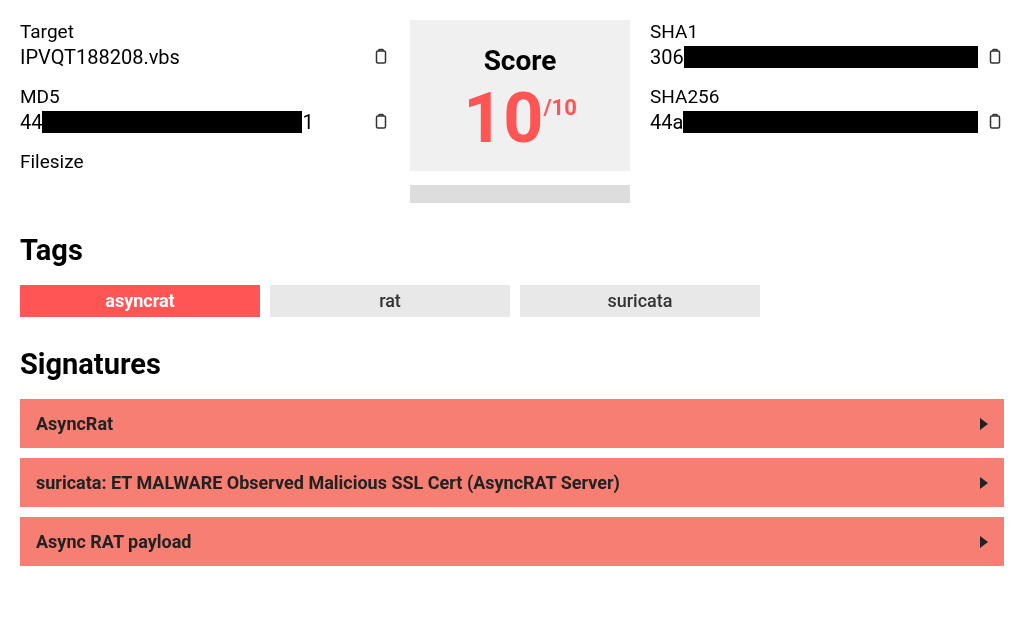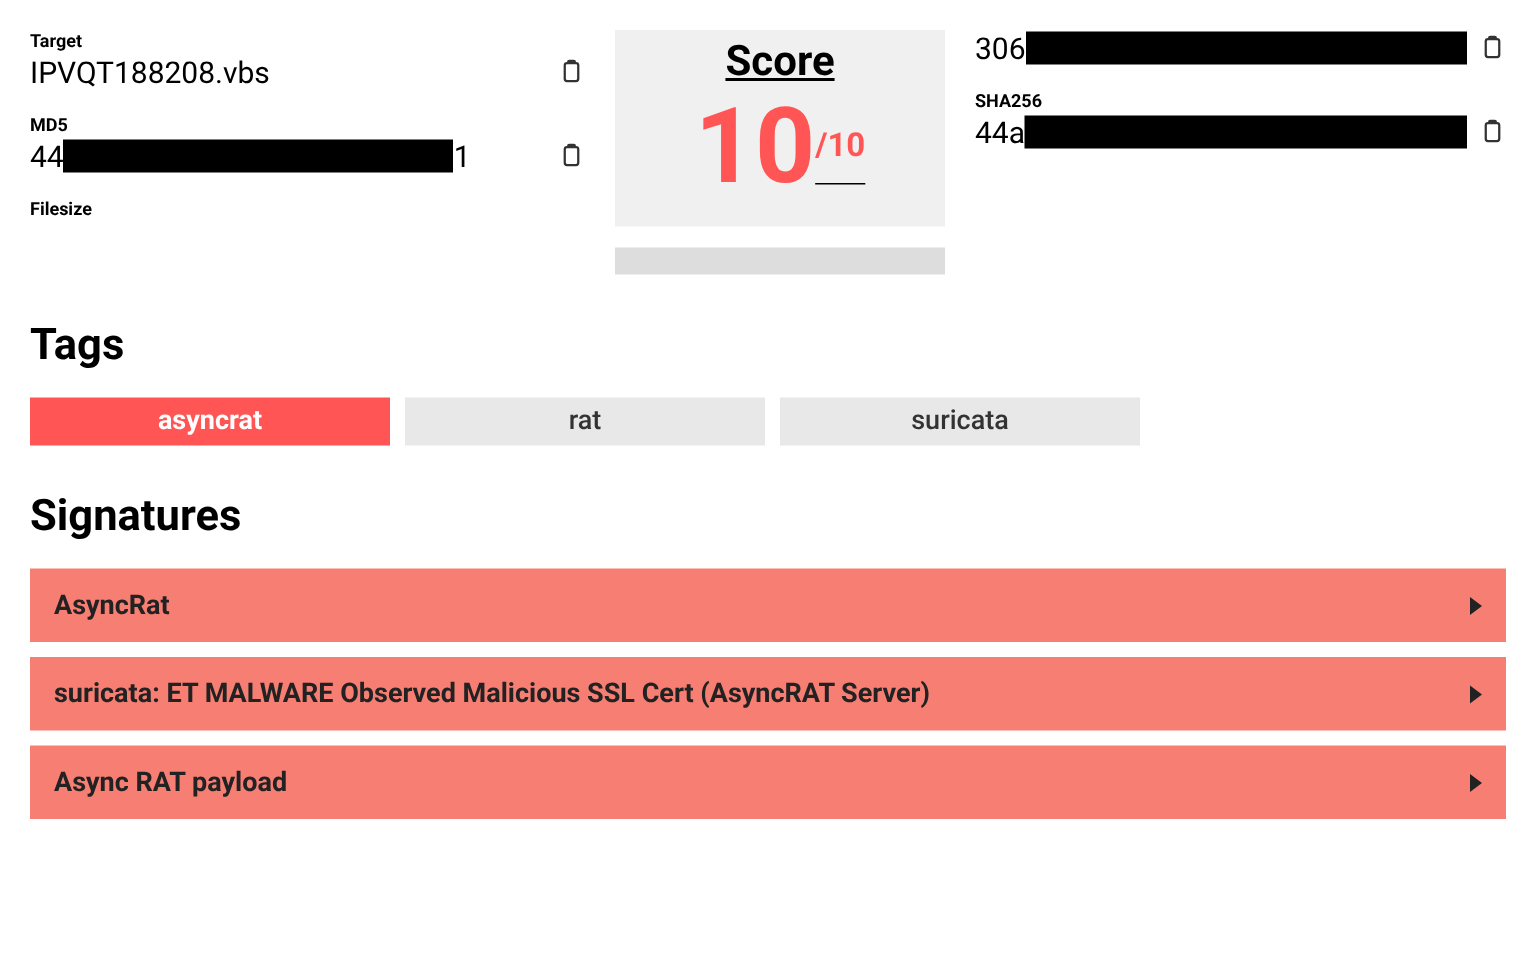--- a/index.html
+++ b/index.html
@@ -11,22 +11,22 @@
       width: 1024px;
     }
     .top-grid {
       display: grid;
       grid-template-columns: 370px 220px 1fr;
       gap: 20px;
       align-items: start;
     }
     .info-block { margin-bottom: 16px; }
     .info-label {
-      font-weight: 700;
-      font-size: 12px;
+      font-weight: 400;
+      font-size: 19px;
       margin-bottom: 2px;
     }
     .info-row {
       display: flex;
       align-items: center;
       gap: 8px;
     }
     .info-value {
       font-size: 20px;
       display: flex;
@@ -42,43 +42,42 @@
     }
     .clipboard-icon {
       width: 18px;
       height: 20px;
       flex-shrink: 0;
       cursor: pointer;
     }
     .score-box {
       background: #f0f0f0;
       text-align: center;
-      padding: 4px 10px 18px 10px;
+      padding: 24px 10px 18px 10px;
       position: relative;
-      text-decoration: underline;
     }
     .score-title {
       font-weight: 700;
       font-size: 28px;
       margin-bottom: 6px;
     }
     .score-value {
       font-weight: 700;
       color: #f55;
       font-size: 70px;
       line-height: 1;
       display: inline-block;
     }
     .score-max {
       font-weight: 700;
       color: #f55;
       font-size: 22px;
       vertical-align: top;
       position: relative;
-      top: 22px;
+      top: 12px;
     }
     .score-bar {
       height: 18px;
       background: #ddd;
       margin-top: 14px;
     }
     .section-title {
       font-weight: 700;
       font-size: 29px;
       margin: 30px 0 18px 0;
@@ -165,20 +164,21 @@
       <div class="score-title">Score</div>
       <div>
         <span class="score-value">10</span><span class="score-max">/10</span>
       </div>
     </div>
     <div class="score-bar"></div>
   </div>
 
   <div class="right-col">
     <div class="info-block">
+      <div class="info-label">SHA1</div>
       <div class="info-row">
         <div class="info-value">
           <span>306</span>
           <span class="redacted"></span>
         </div>
         <svg class="clipboard-icon" viewBox="0 0 24 24" fill="none" stroke="#333" stroke-width="2">
           <rect x="6" y="4" width="12" height="16" rx="2"></rect>
           <path d="M9 4V3a1 1 0 0 1 1-1h4a1 1 0 0 1 1 1v1"></path>
         </svg>
       </div>

